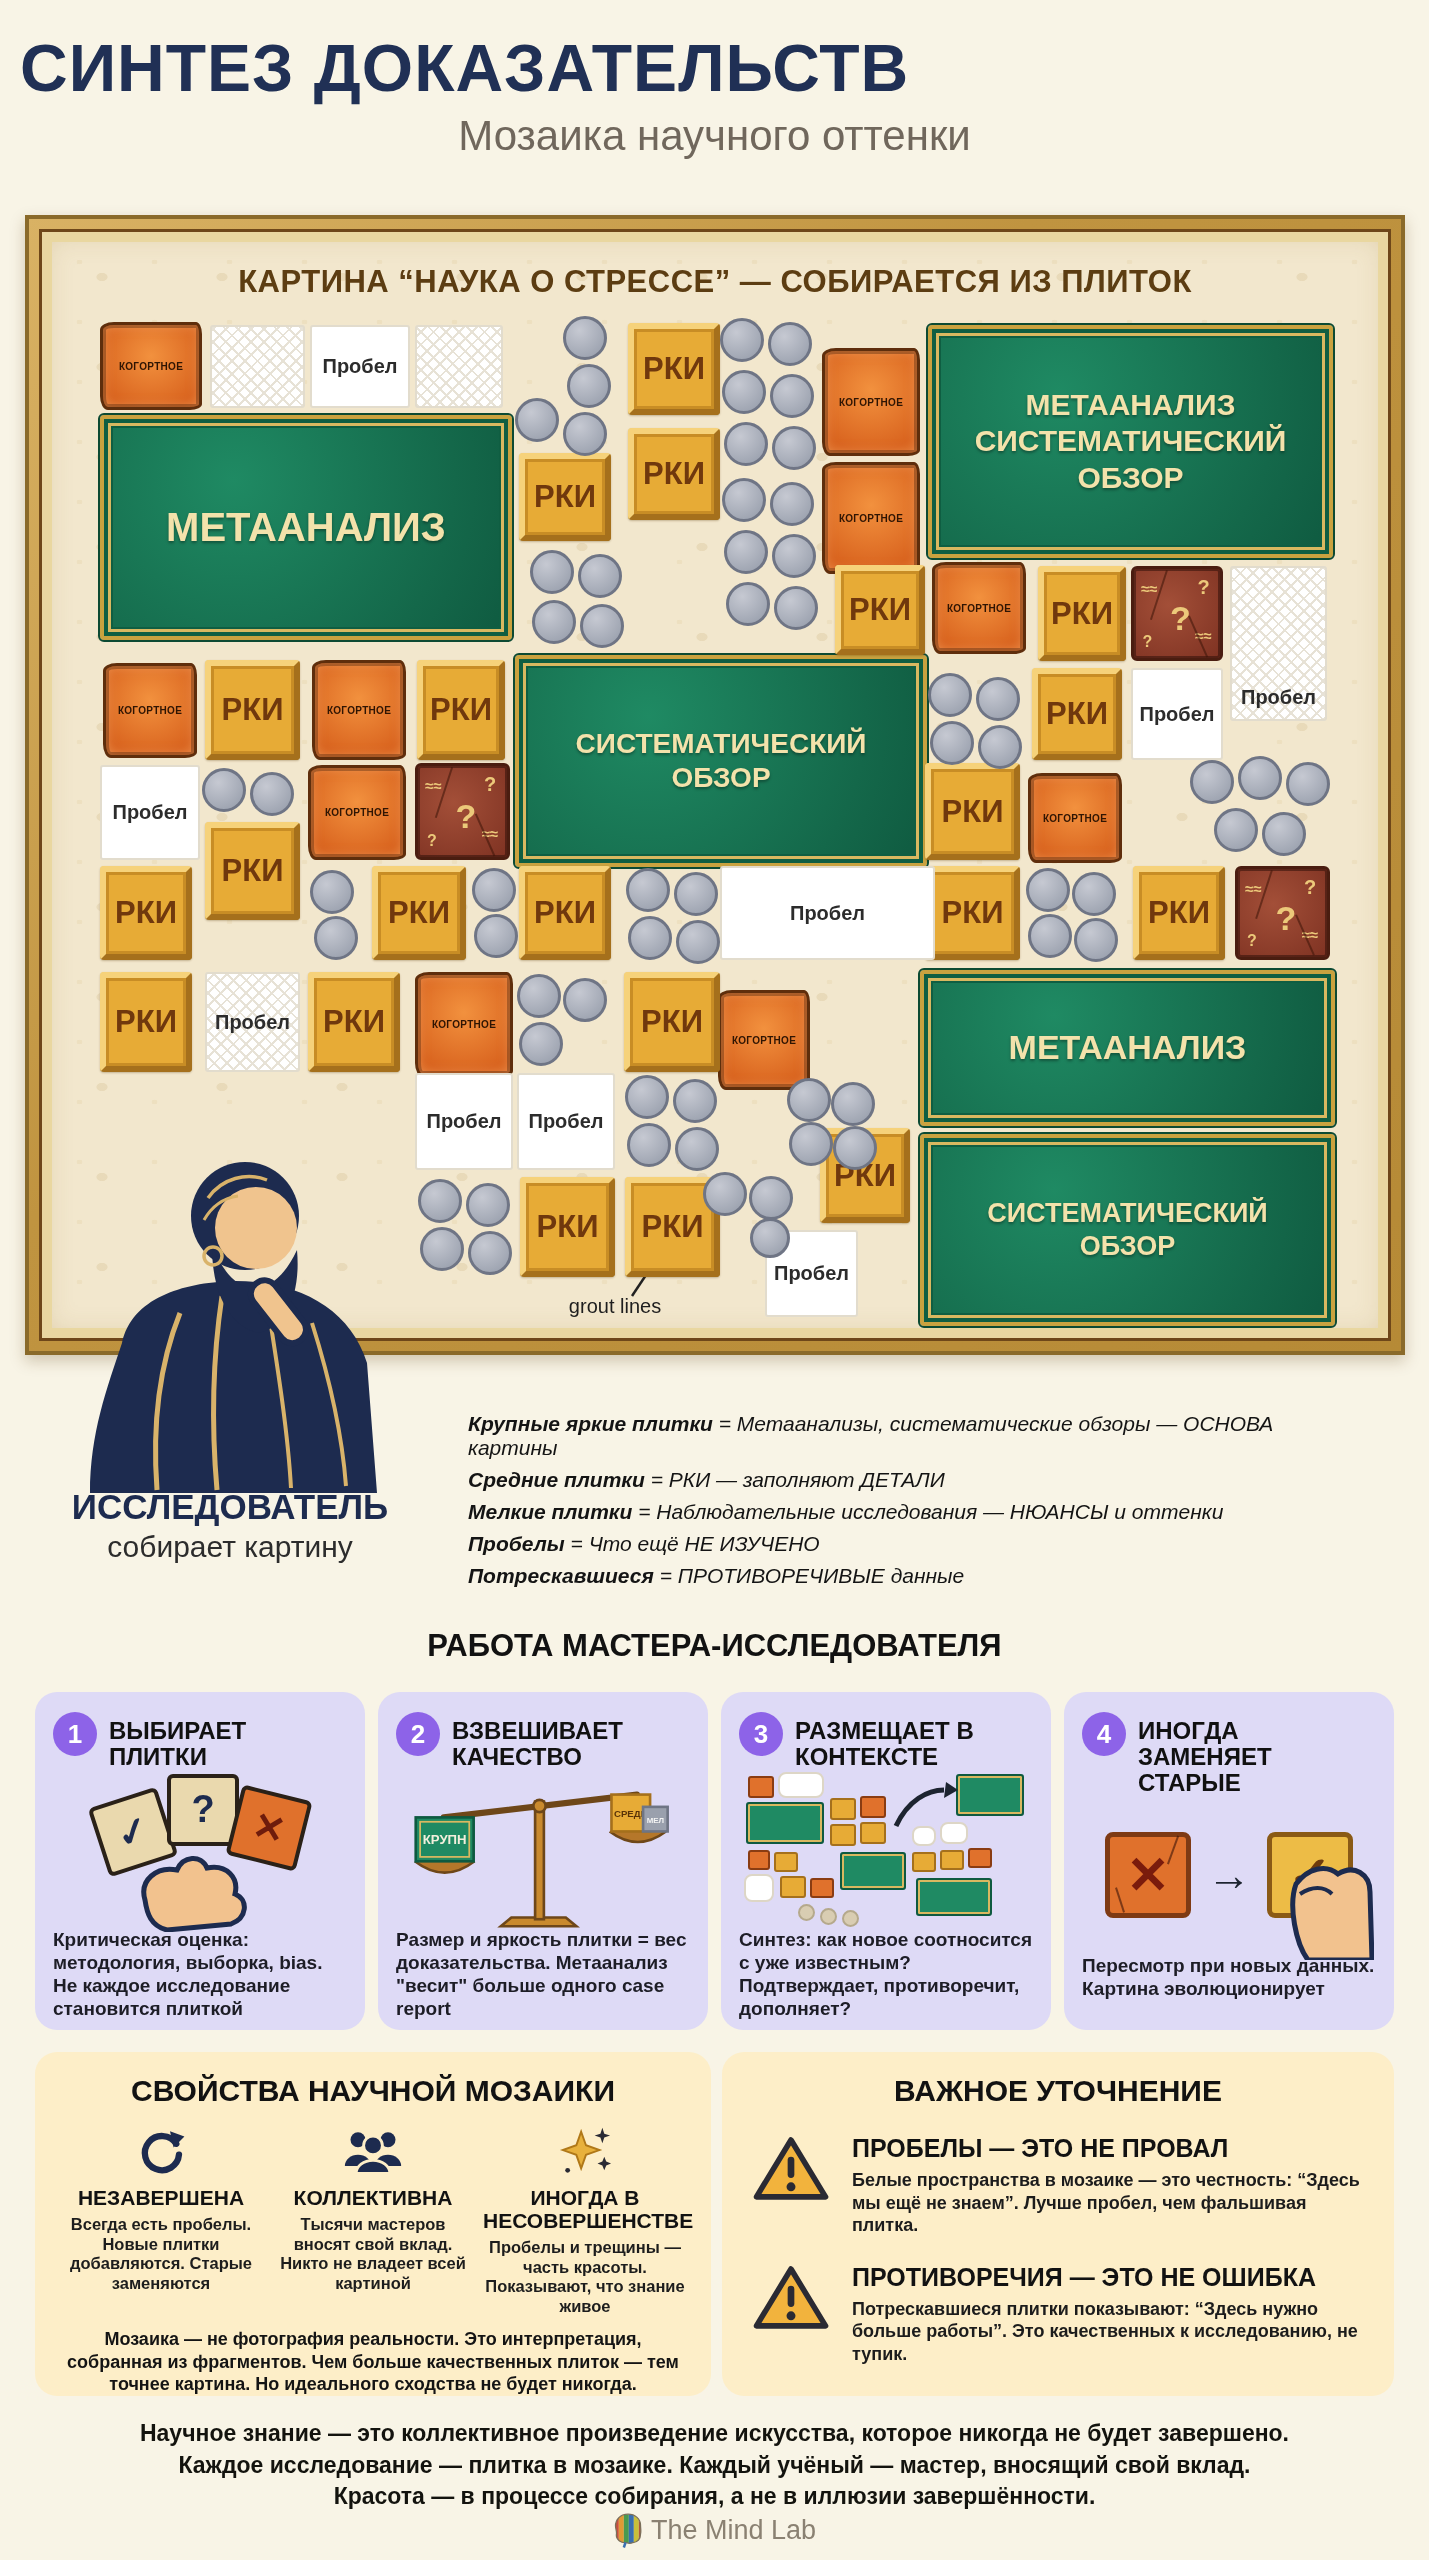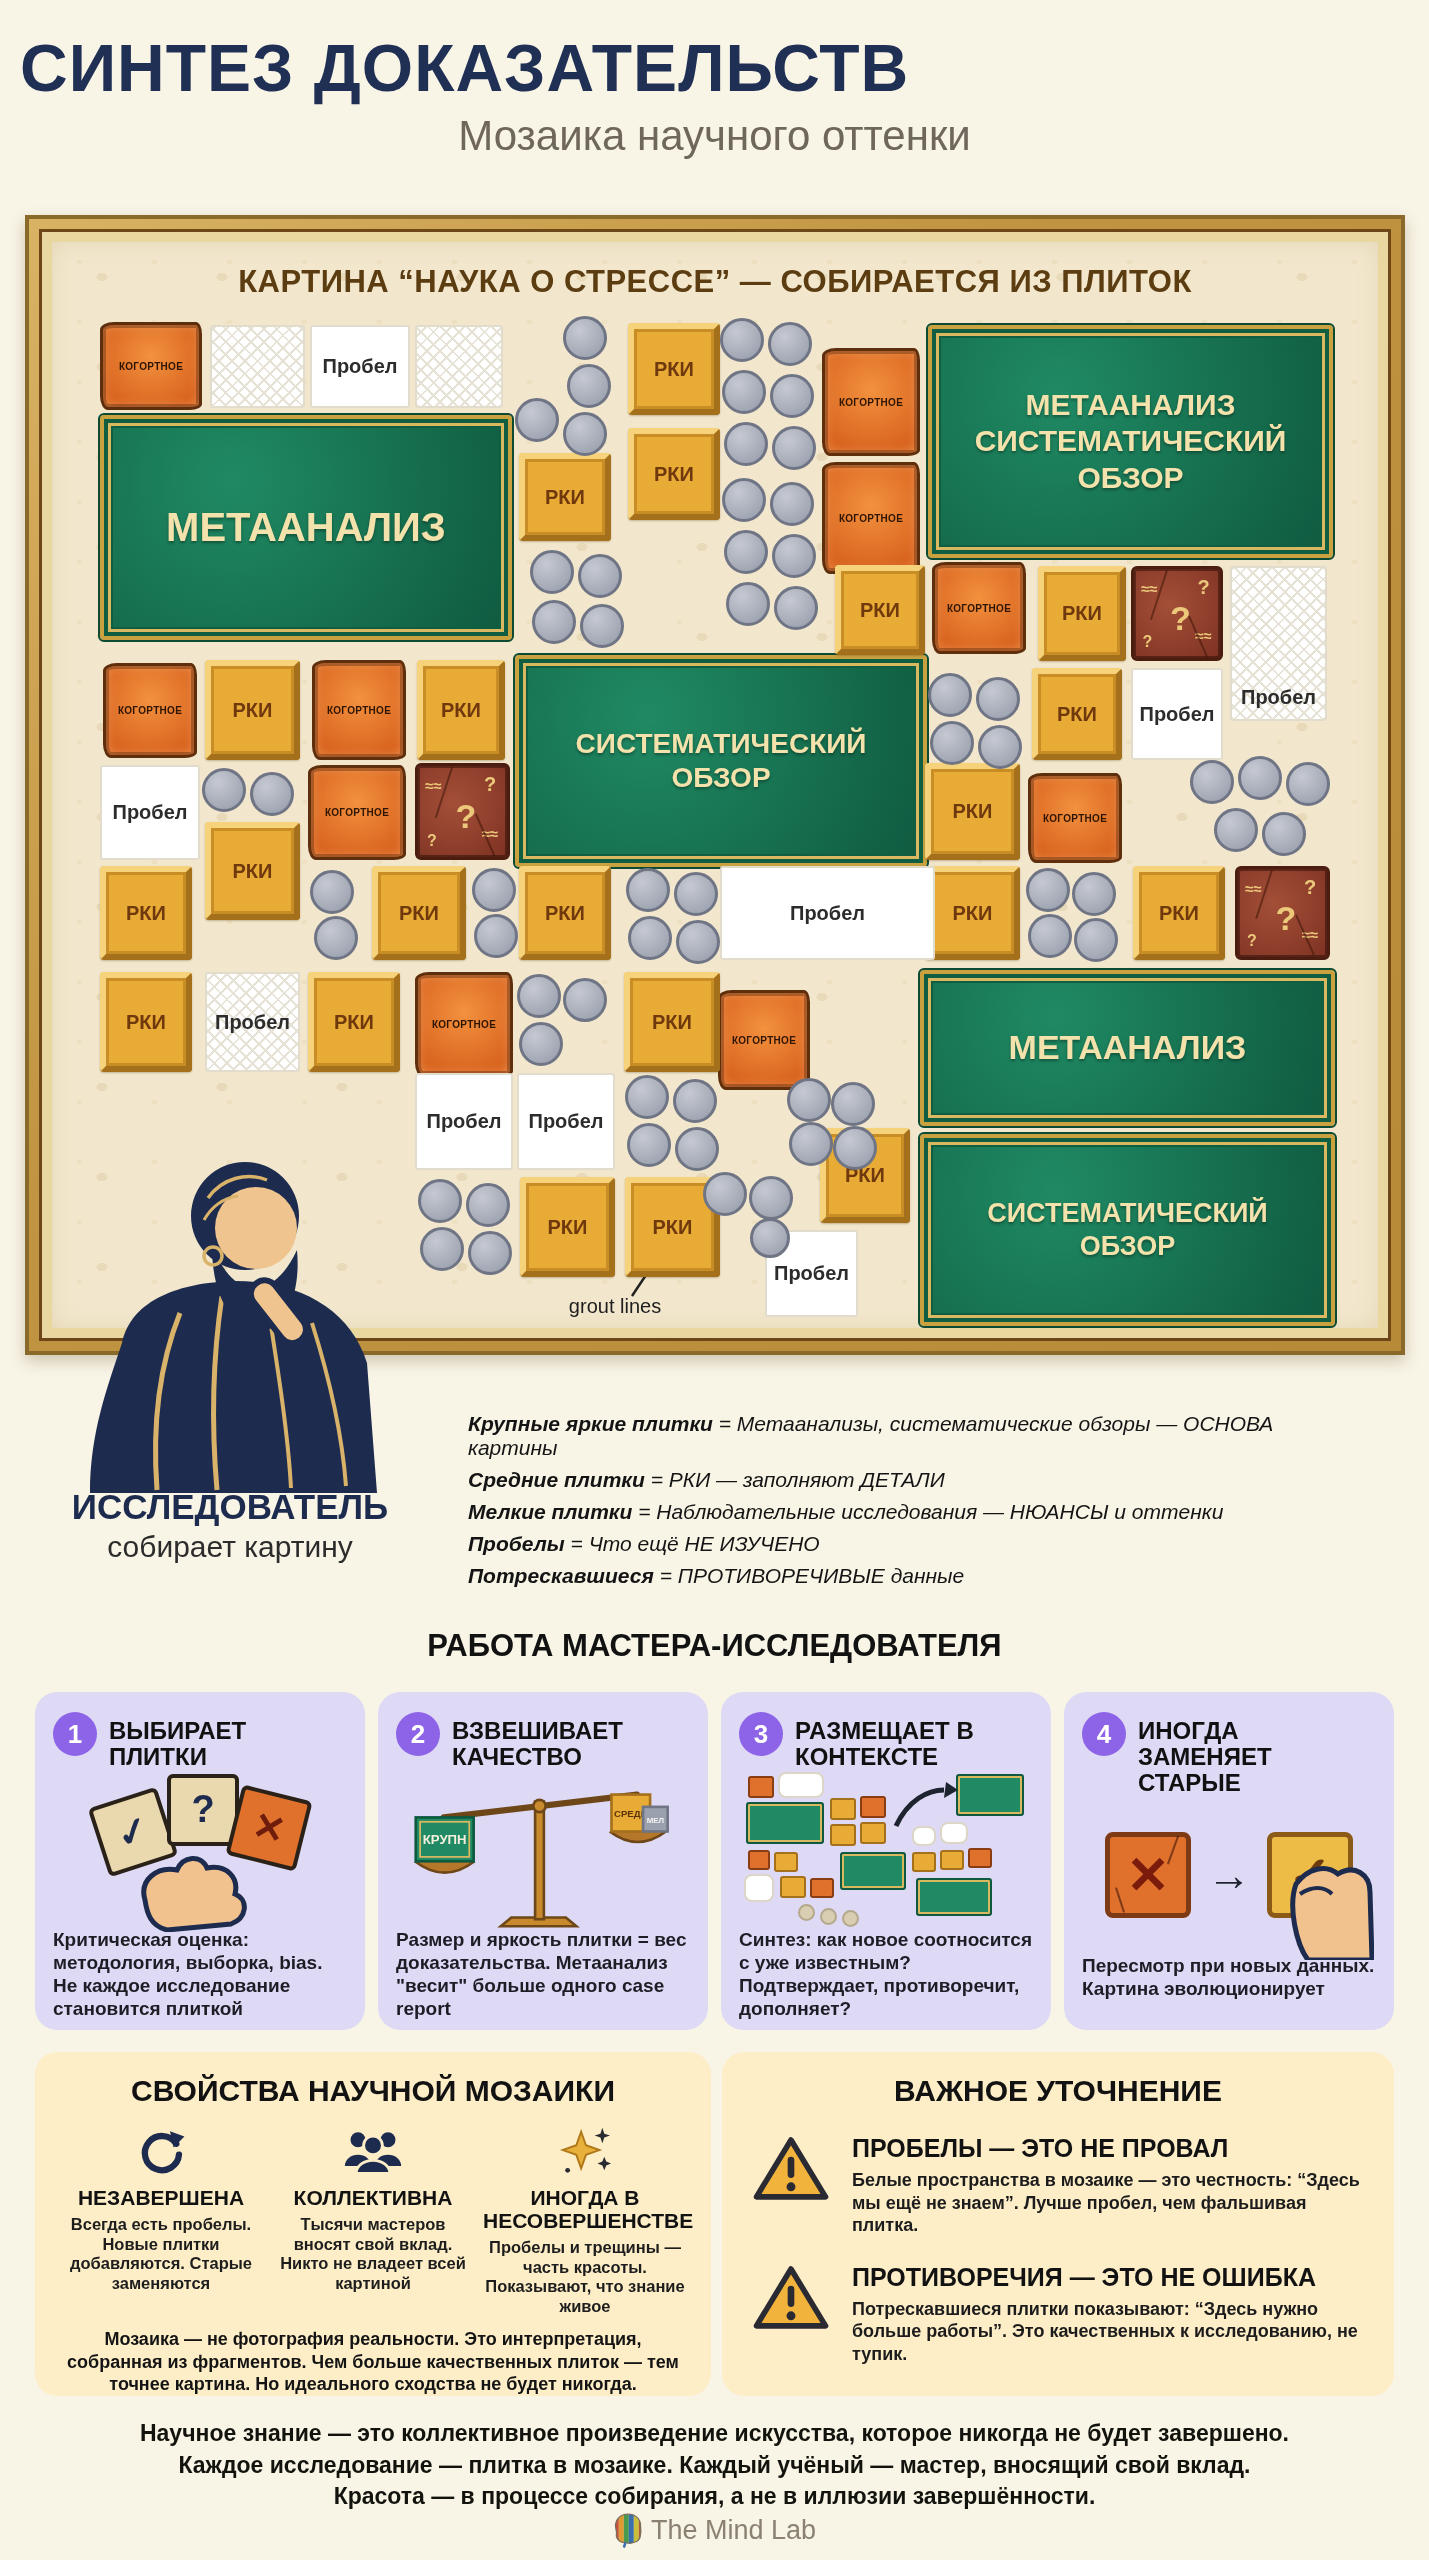--- a/index.html
+++ b/index.html
@@ -28,21 +28,21 @@
 
   .tile{position:absolute;box-sizing:border-box;display:flex;align-items:center;justify-content:center;
     text-align:center;font-weight:700;}
   .t-meta{background:radial-gradient(circle at 32% 28%,#1f8a63,#14684a 70%,#0f5a40);
     border:4px solid #c9a23f;outline:2px solid #0c4a33;border-radius:4px;
     box-shadow:inset 0 0 0 4px #0f5e42, inset 0 0 0 7px #d9b860, inset 0 0 0 9px #0f5e42;
     color:#f3e2ab;font-weight:800;line-height:1.22;white-space:pre-line;text-shadow:0 2px 3px rgba(0,0,0,.35);}
   .t-rct{background:#e7ab36;border-style:solid;border-width:6px;
     border-color:#f6d27a #a5701c #a5701c #f6d27a;border-radius:4px;
     box-shadow:inset 0 0 0 3px #c88d25, 0 1px 2px rgba(90,60,10,.3);
-    color:#70380d;font-weight:800;font-size:20px;text-align:center;}
+    color:#70380d;font-weight:800;font-size:31px;text-align:center;}
   .t-cohort{background:radial-gradient(circle at 50% 38%,#f2913e,#d9641f 80%);
     border:3px solid #5f2e0c;border-radius:14px 6px 12px 8px/8px 12px 6px 14px;
     box-shadow:inset 0 0 0 3px rgba(60,25,5,.35), inset 0 0 12px rgba(255,200,140,.5);
     color:#2f1503;font-weight:800;font-size:10px;letter-spacing:.3px;}
   .t-crack{background:radial-gradient(circle at 40% 40%,#a34f38,#7e3222);
     border:3px solid #4a1d10;border-radius:6px;color:#e8c06a;
     box-shadow:inset 0 0 0 2px rgba(40,12,5,.5);}
   .t-crack .q{position:absolute;font-weight:800;color:#ecc97a;}
   .t-crack .q1{font-size:34px;left:42%;top:34%;}
   .t-crack .q2{font-size:20px;right:12%;top:8%;}

